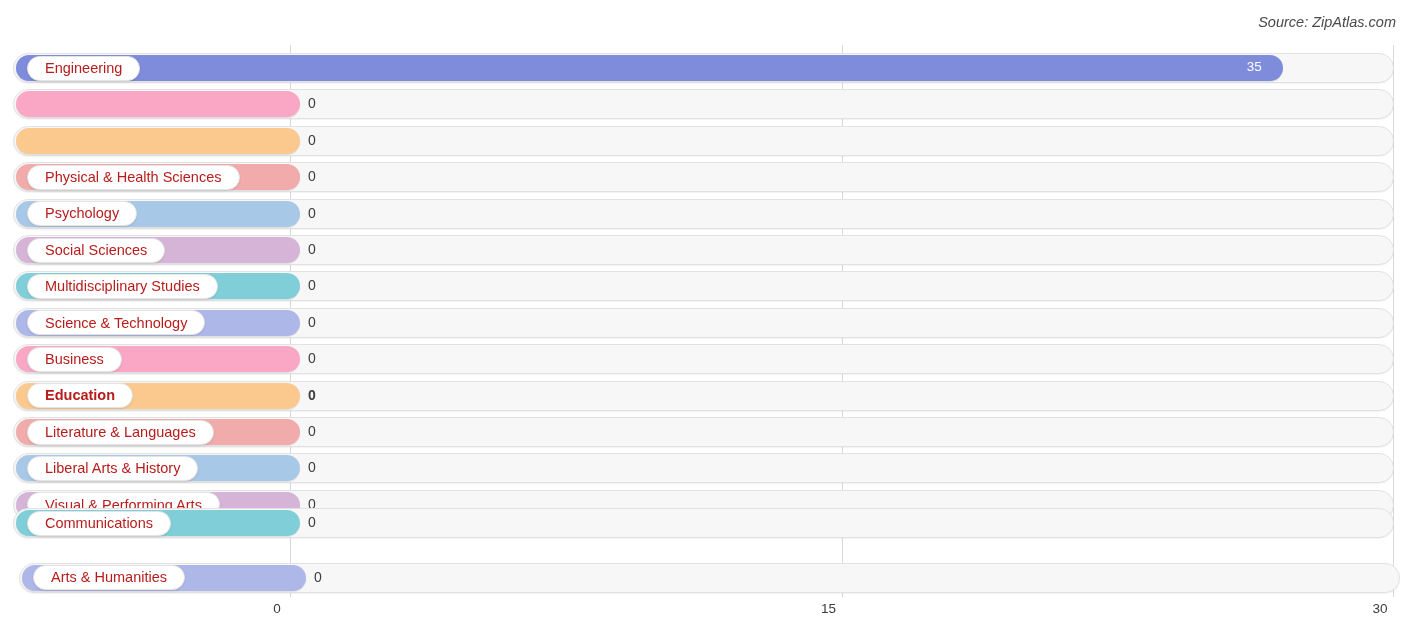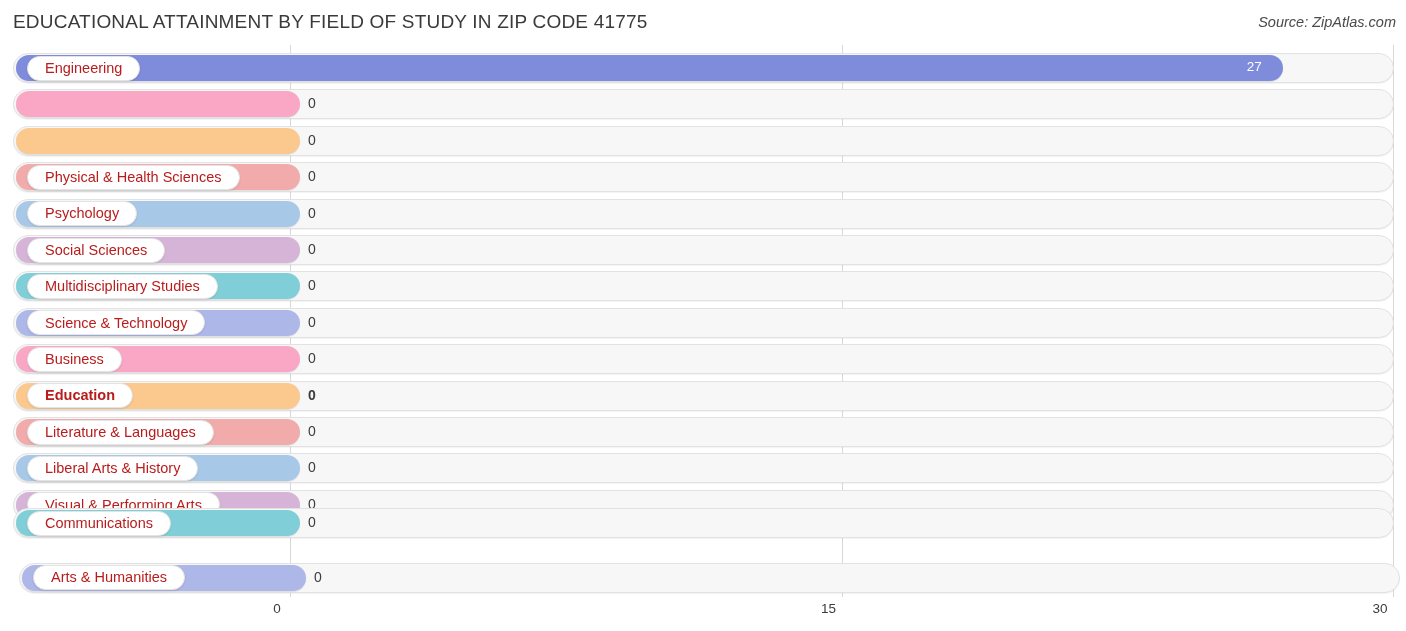--- a/index.html
+++ b/index.html
@@ -80,38 +80,37 @@
     transform: translateX(-50%);
     white-space: nowrap;
   }
 </style>
 </head>
 <body>
 
 <div id="page">
 
   <div class="header">
-    <div class="chart-title">EDUCATIONAL ATTAINMENT BY FIELD OF STUDY IN ZIP CODE 41775</div>
     <div class="source">Source: ZipAtlas.com</div>
   </div>
 
   <div class="plot">
     <div class="gridlines" id="gridlines">
         <div class="gridline" style="left: 290px;"></div>
         <div class="gridline" style="left: 841.5px;"></div>
         <div class="gridline" style="left: 1393px;"></div>
       </div>
     <div id="rows">
         <div class="row" style="top: 5px;">
           <div class="track"></div>
           <div class="bar" style="width: 1266.7px; background: rgb(126, 140, 219);"></div>
           <div class="pill">
             <span class="pill-label">Engineering</span>
           </div>
-          <div class="value inside" style="left: 1246.7px;">27</div>
+          <div class="value inside" style="left: 1246.7px;">35</div>
         </div>
         <div class="row" style="top: 41.4px;">
           <div class="track"></div>
           <div class="bar" style="width: 284px; background: rgb(249, 167, 197);"></div>
           <div class="value" style="left: 308px;">0</div>
         </div>
         <div class="row" style="top: 77.8px;">
           <div class="track"></div>
           <div class="bar" style="width: 284px; background: rgb(251, 200, 142);"></div>
           <div class="value" style="left: 308px;">0</div>

